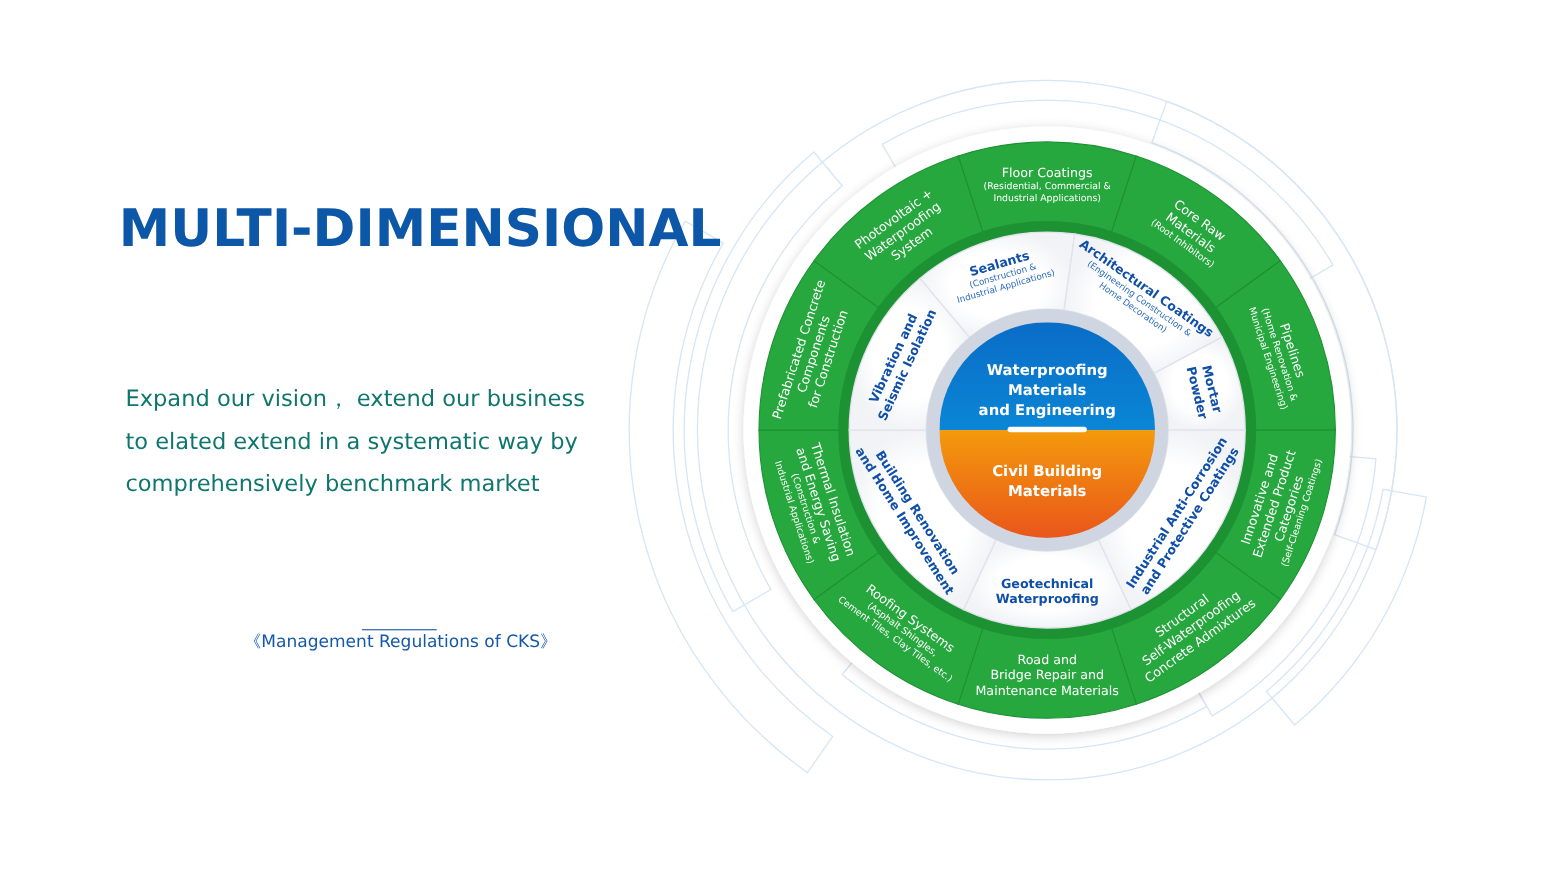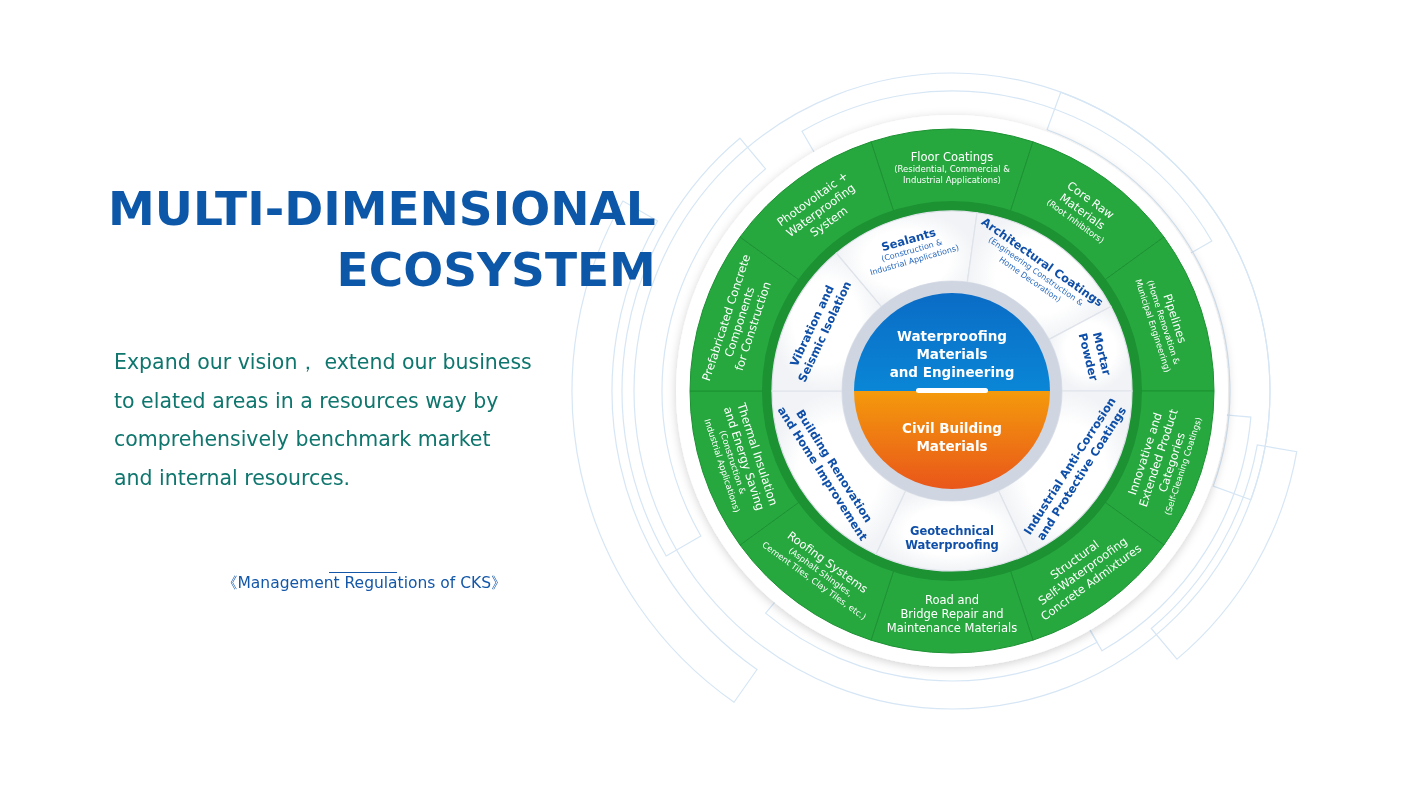--- a/index.html
+++ b/index.html
@@ -43,28 +43,26 @@
     <path d="M1097,642.1473670974872 A290,290 0 0 1 765.5915931909036,613.1528885045036 L791.3030975783652,582.5111107797445 A250,250 0 0 0 1077,607.5063509461097 Z" fill="none" stroke="#d6e6f5" stroke-width="1.2"></path>
     <path d="M734.0409541866026,702.277776829817 A380,380 0 0 1 622.9103465619133,200.99999999999997 L657.5513627132909,220.99999999999997 A340,340 0 0 0 756.9840116406444,669.5116950582573 Z" fill="none" stroke="#d6e6f5" stroke-width="1.2"></path>
     <path d="M666.2116167511352,556 A330,330 0 0 1 739.8800888034419,138.2053337707373 L765.5915931909035,168.84711149549642 A290,290 0 0 0 700.8526329025128,536 Z" fill="none" stroke="#d6e6f5" stroke-width="1.2"></path>
     <path d="M859.6545613020694,644.7170076121953 A270,270 0 0 1 686.1019066867038,437.8850079700712 L725.4942168071922,430.93908086339394 A230,230 0 0 0 873.3353670350962,607.129302780759 Z" fill="none" stroke="#d6e6f5" stroke-width="1.2"></path>
     <path d="M1296.6827135542728,451.77686218342564 A350,350 0 0 1 1176.975663390289,659.1155550916424 L1151.2641590028272,628.4737773668832 A310,310 0 0 0 1257.2904034337844,444.8309350767484 Z" fill="none" stroke="#d6e6f5" stroke-width="1.2"></path>
     <circle cx="952" cy="391" r="318" fill="none" stroke="#d6e6f5" stroke-width="1.2"></circle>
   </svg>
 
 <h1 class="title">
   <span>MULTI-DIMENSIONAL</span>
-  <span>ECOSYSTEM</span>
 </h1>
 
 <p class="body-text">
   <span>Expand our vision， extend our business</span>
-  <span>to elated areas in a resources way by</span>
+  <span>to elated extend in a systematic way by</span>
   <span>comprehensively benchmark market</span>
-  <span>and internal resources.</span>
 </p>
 
 <div class="source">
   <div class="rule"></div>
   <span>《Management Regulations of CKS》</span>
 </div>
 
 <svg id="wheel" viewBox="0 0 1423 812">
   <defs>
     <linearGradient id="gTop" x1="0" y1="0" x2="0" y2="1">

